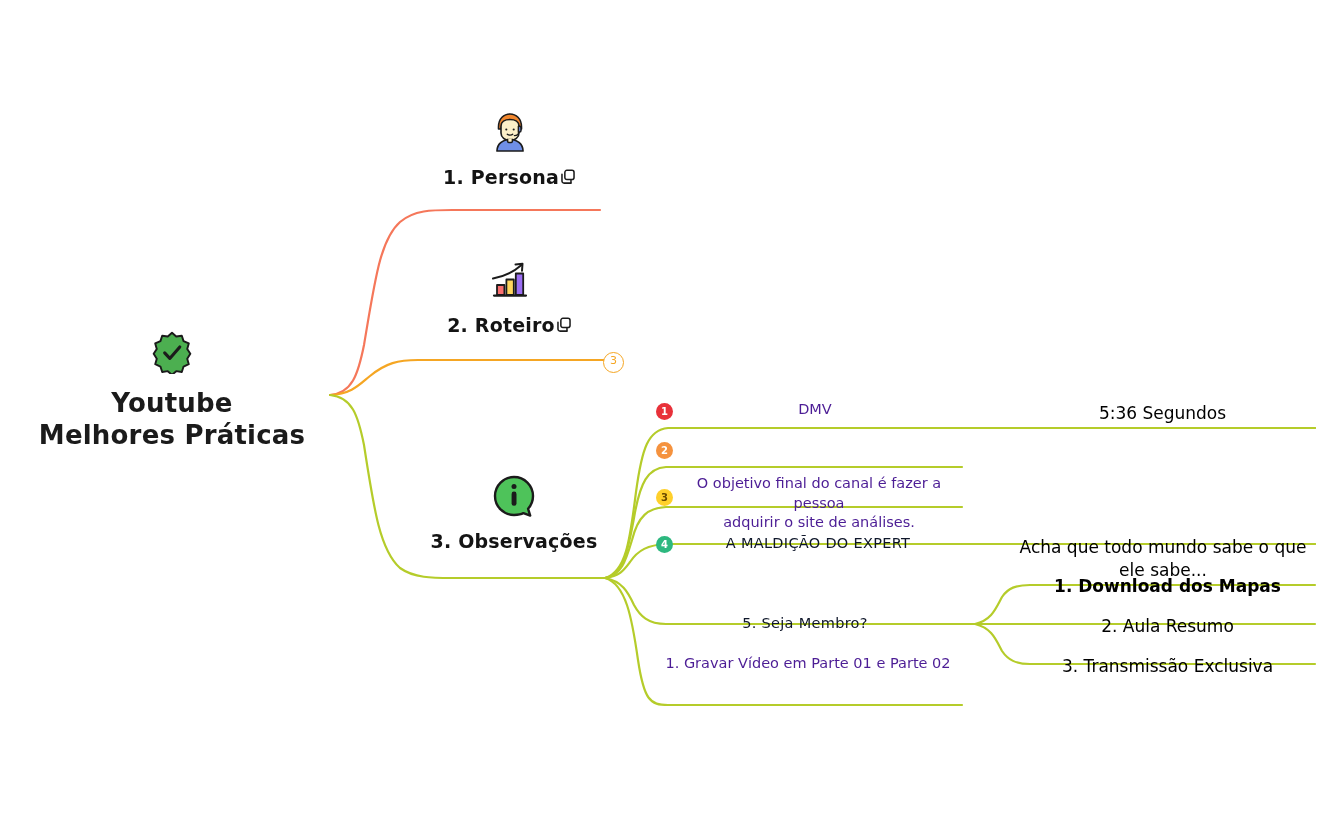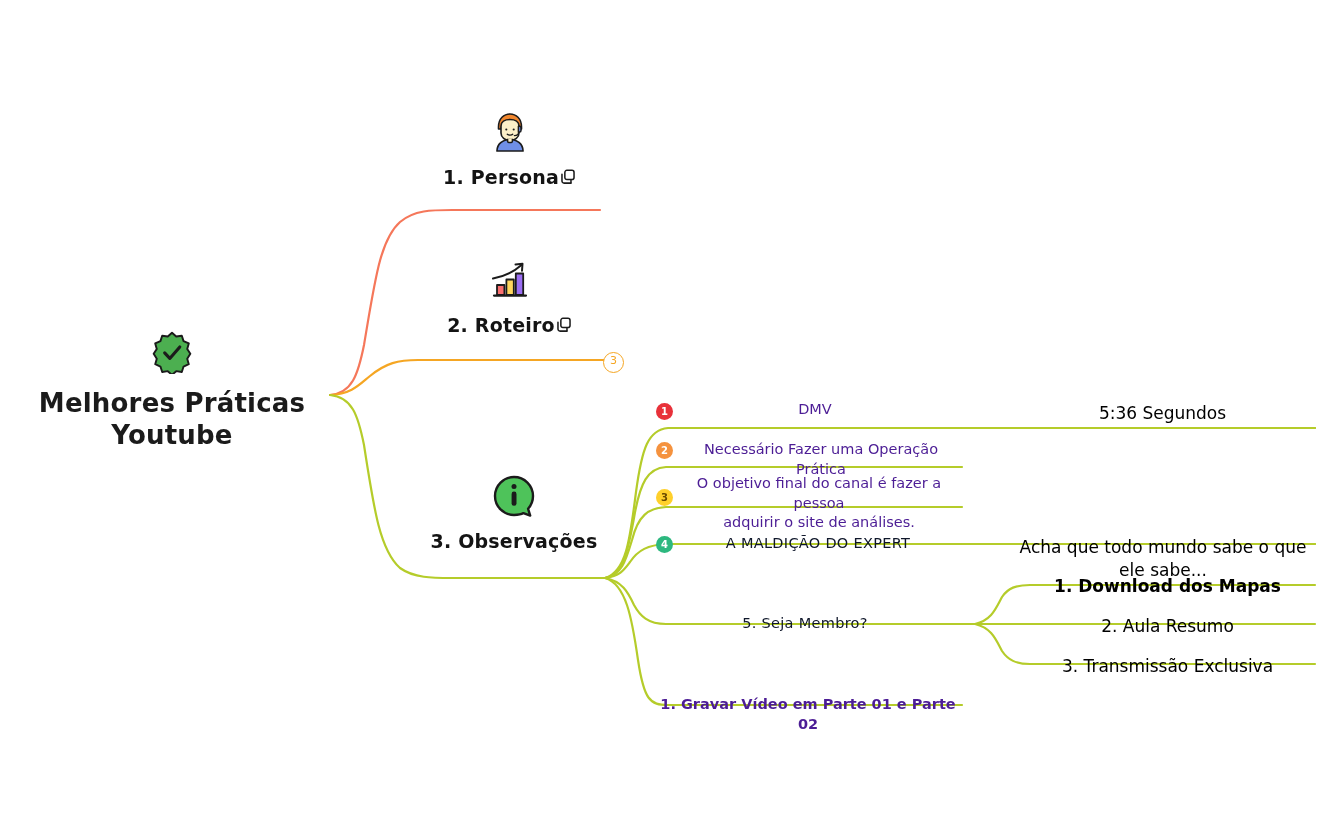--- a/index.html
+++ b/index.html
@@ -173,22 +173,22 @@
       <path d="M962,544 L1315,544"></path>
     </g>
   </svg>
 
   <div class="node" id="root-node">
     <svg class="root-icon" viewBox="0 0 48 48" xmlns="http://www.w3.org/2000/svg">
       <path d="M24 3 L28.6 7.1 L34.7 6.2 L36.6 12.1 L42.3 14.7 L40.6 20.7 L44 26 L40.6 31.3 L42.3 37.3 L36.6 39.9 L34.7 45.8 L28.6 44.9 L24 49 L19.4 44.9 L13.3 45.8 L11.4 39.9 L5.7 37.3 L7.4 31.3 L4 26 L7.4 20.7 L5.7 14.7 L11.4 12.1 L13.3 6.2 L19.4 7.1 Z" fill="#4caf50" stroke="#1b1b1b" stroke-width="2.1" stroke-linejoin="round"></path>
       <path d="M16 25 L21.6 31 L32.5 18.5" fill="none" stroke="#1b1b1b" stroke-width="3.4" stroke-linecap="round" stroke-linejoin="round"></path>
     </svg>
     <div class="root-title">
+      <div>Youtube</div>
       <div>Melhores Práticas</div>
-      <div>Youtube</div>
     </div>
   </div>
 
   <div class="node main-node" id="node-persona">
     <svg class="main-icon" viewBox="0 0 48 48" xmlns="http://www.w3.org/2000/svg">
 
       <path d="M12.5 19 C12.5 10.5 18 6 24 6 C30 6 35.5 10.5 35.5 19 L35.5 21 L33 21 C33 16 30 13 24 13 C18.5 13 15.5 16 15 21 L12.5 21 Z" fill="#f2872e" stroke="#1b1b1b" stroke-width="1.6" stroke-linejoin="round"></path>
 
       <path d="M15 18 C15 14 18.8 11.5 24 11.5 C29.2 11.5 33 14 33 18 L33 25 C33 29.5 29 32.5 24 32.5 C19 32.5 15 29.5 15 25 Z" fill="#fcefc8" stroke="#1b1b1b" stroke-width="1.6" stroke-linejoin="round"></path>
 
@@ -249,23 +249,20 @@
     </div>
   </div>
 
   <div class="num-badge" style="left:656px; top:403px; background:#e8313a;">1</div>
   <div class="sub-row" style="left:690px; top:400px; width:250px;">
     <span class="sub-text">DMV</span>
   </div>
   <div class="leaf-text" style="left:1040px; top:402px; width:245px;">5:36 Segundos</div>
 
   <div class="num-badge" style="left:656px; top:442px; background:#f5923e;">2</div>
-  <div class="sub-row" style="left:682px; top:440px; width:278px;">
-    <span class="sub-text">Necessário Fazer uma Operação Prática</span>
-  </div>
 
   <div class="num-badge" style="left:656px; top:489px; background:#ffd02b; color:#6a4a00;">3</div>
   <div class="sub-row" style="left:676px; top:474px; width:286px;">
     <span class="sub-text">
       <span>O objetivo final do canal é fazer a pessoa</span><br>
       <span>adquirir o site de análises.</span>
     </span>
   </div>
 
   <div class="num-badge" style="left:656px; top:536px; background:#2db87f;">4</div>
@@ -274,17 +271,17 @@
   </div>
   <div class="leaf-text" style="left:1010px; top:536px; width:306px;">Acha que todo mundo sabe o que ele sabe...</div>
 
   <div class="sub-row" style="left:660px; top:614px; width:290px;">
     <span class="sub-text bold">5. Seja Membro?</span>
   </div>
   <div class="leaf-text semi" style="left:1030px; top:575px; width:275px;font-weight:bold;">1. Download dos Mapas</div>
   <div class="leaf-text semi" style="left:1030px; top:615px; width:275px;text-align:center;">2. Aula Resumo</div>
   <div class="leaf-text semi" style="left:1030px; top:655px; width:275px;">3. Transmissão Exclusiva</div>
 
-  <div class="sub-row" style="left:652px; top:695px; width:312px;font-weight:bold;">
+  <div class="sub-row" style="left:652px; top:654px; width:312px;">
     <span class="sub-text">1. Gravar Vídeo em Parte 01 e Parte 02</span>
   </div>
 
 </div>
 
 </body></html>

